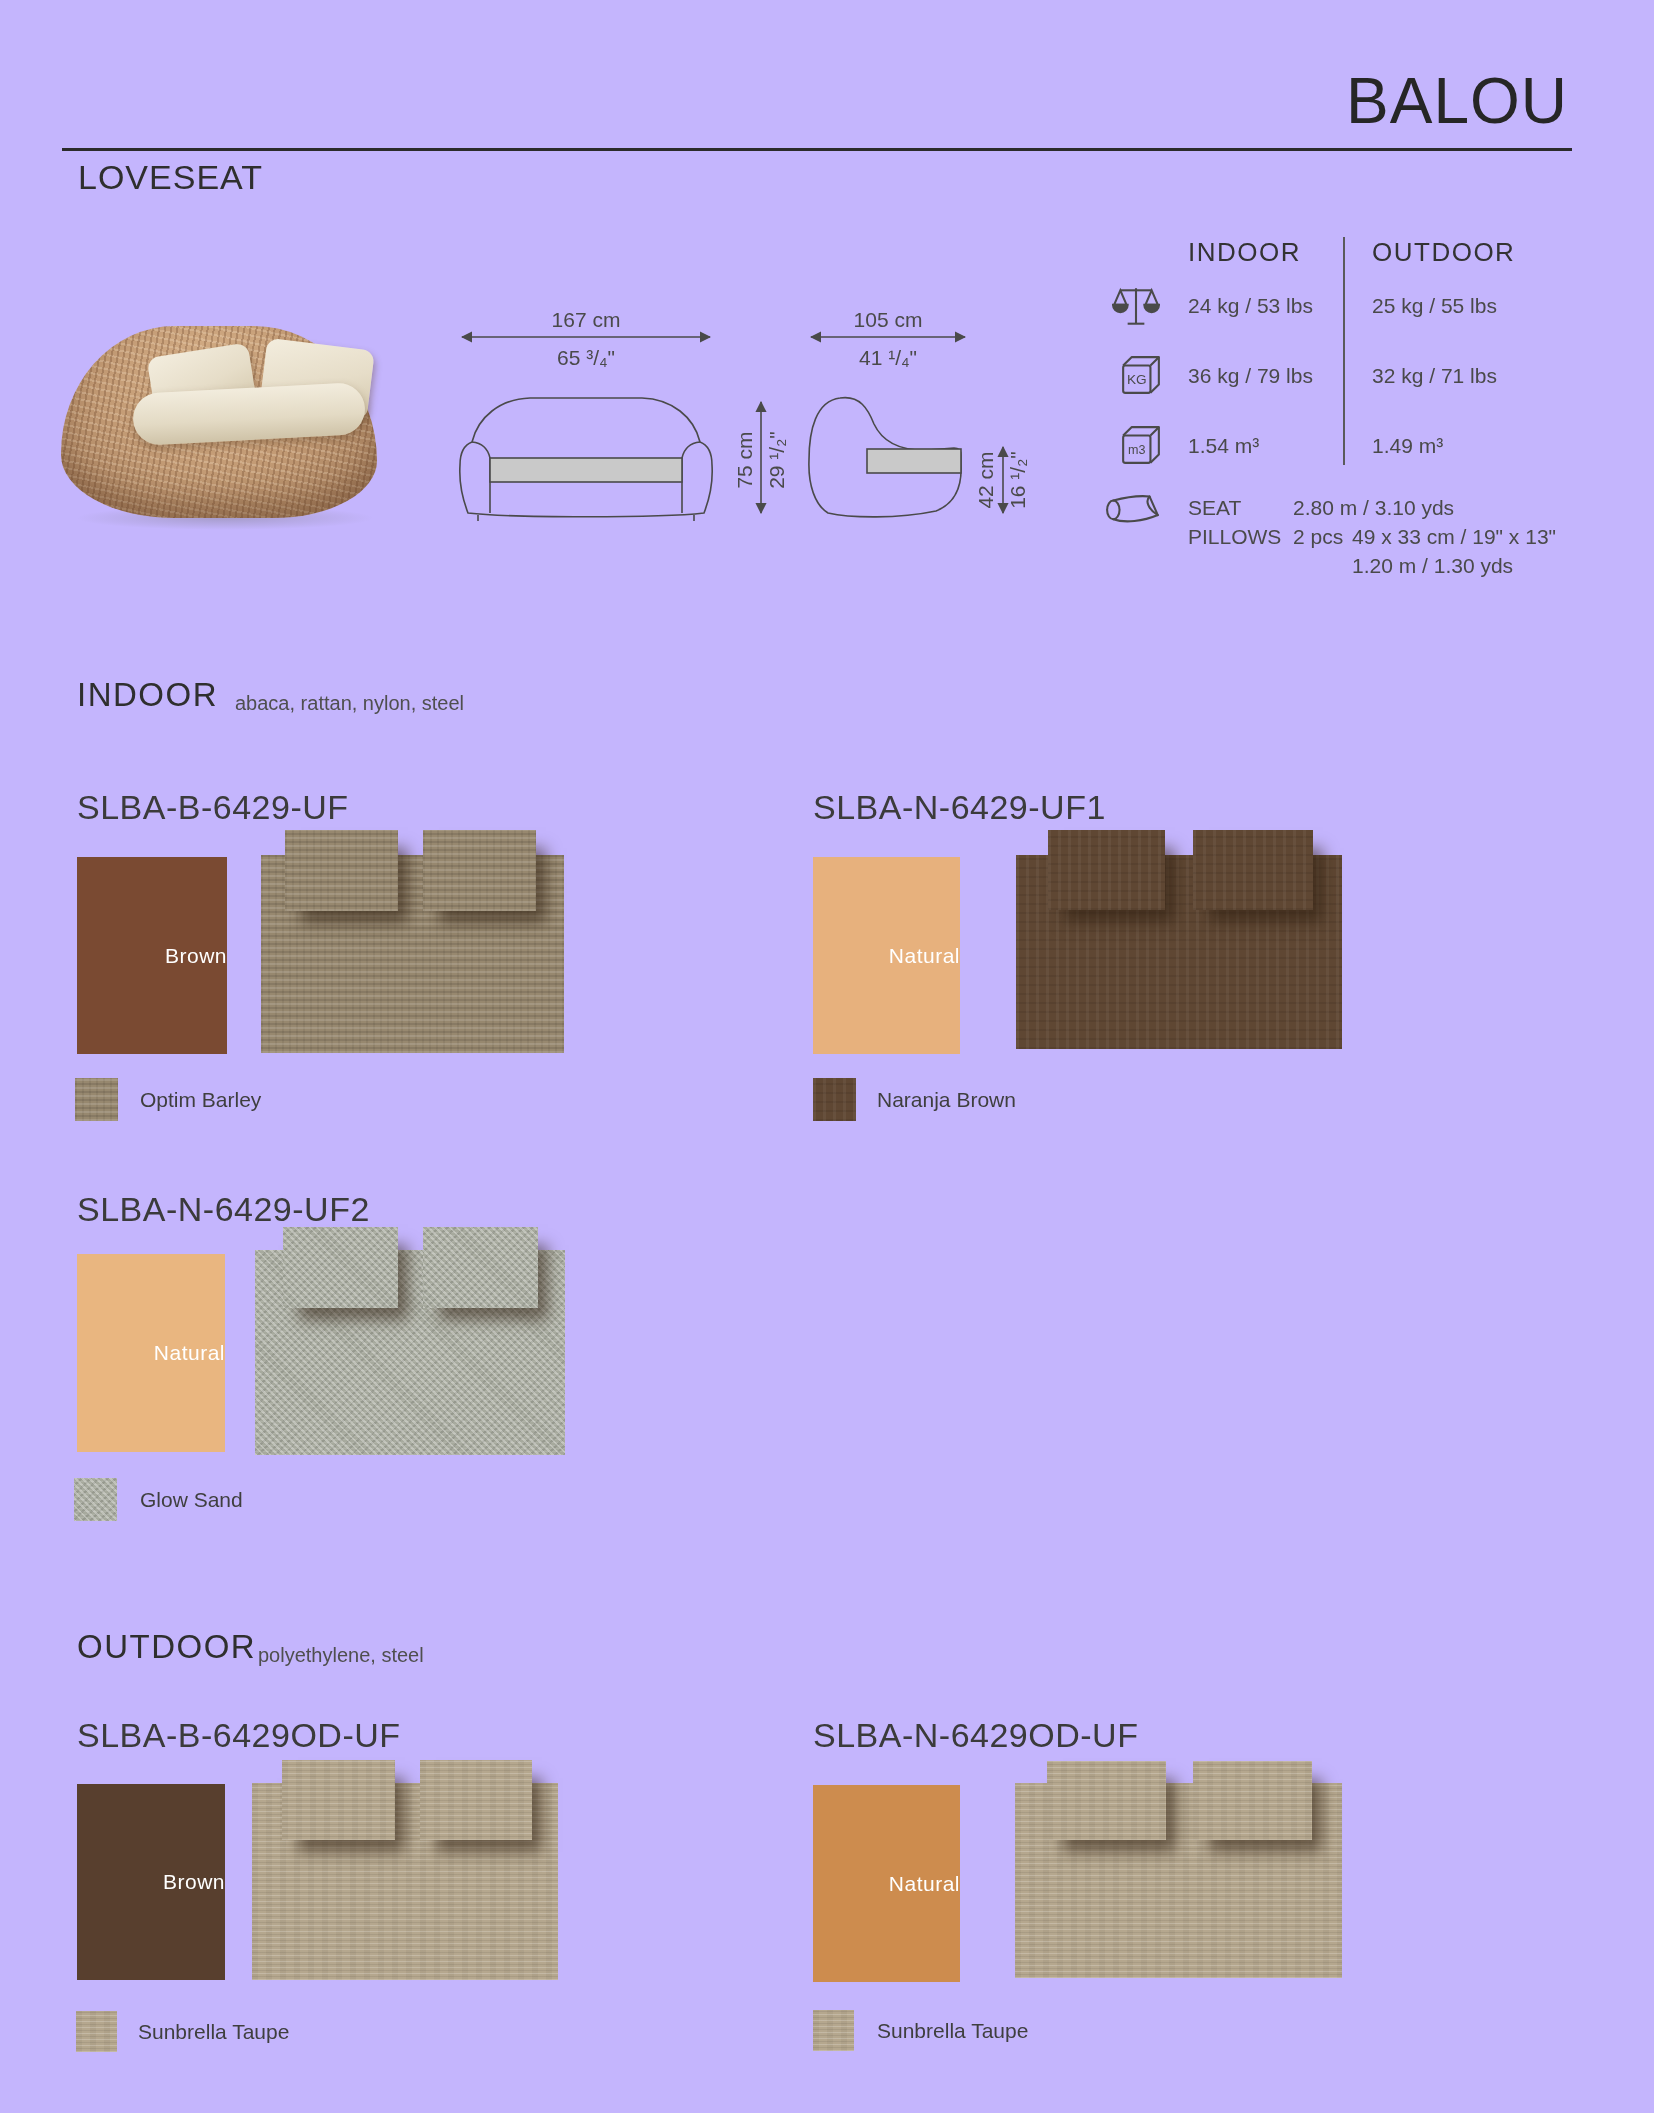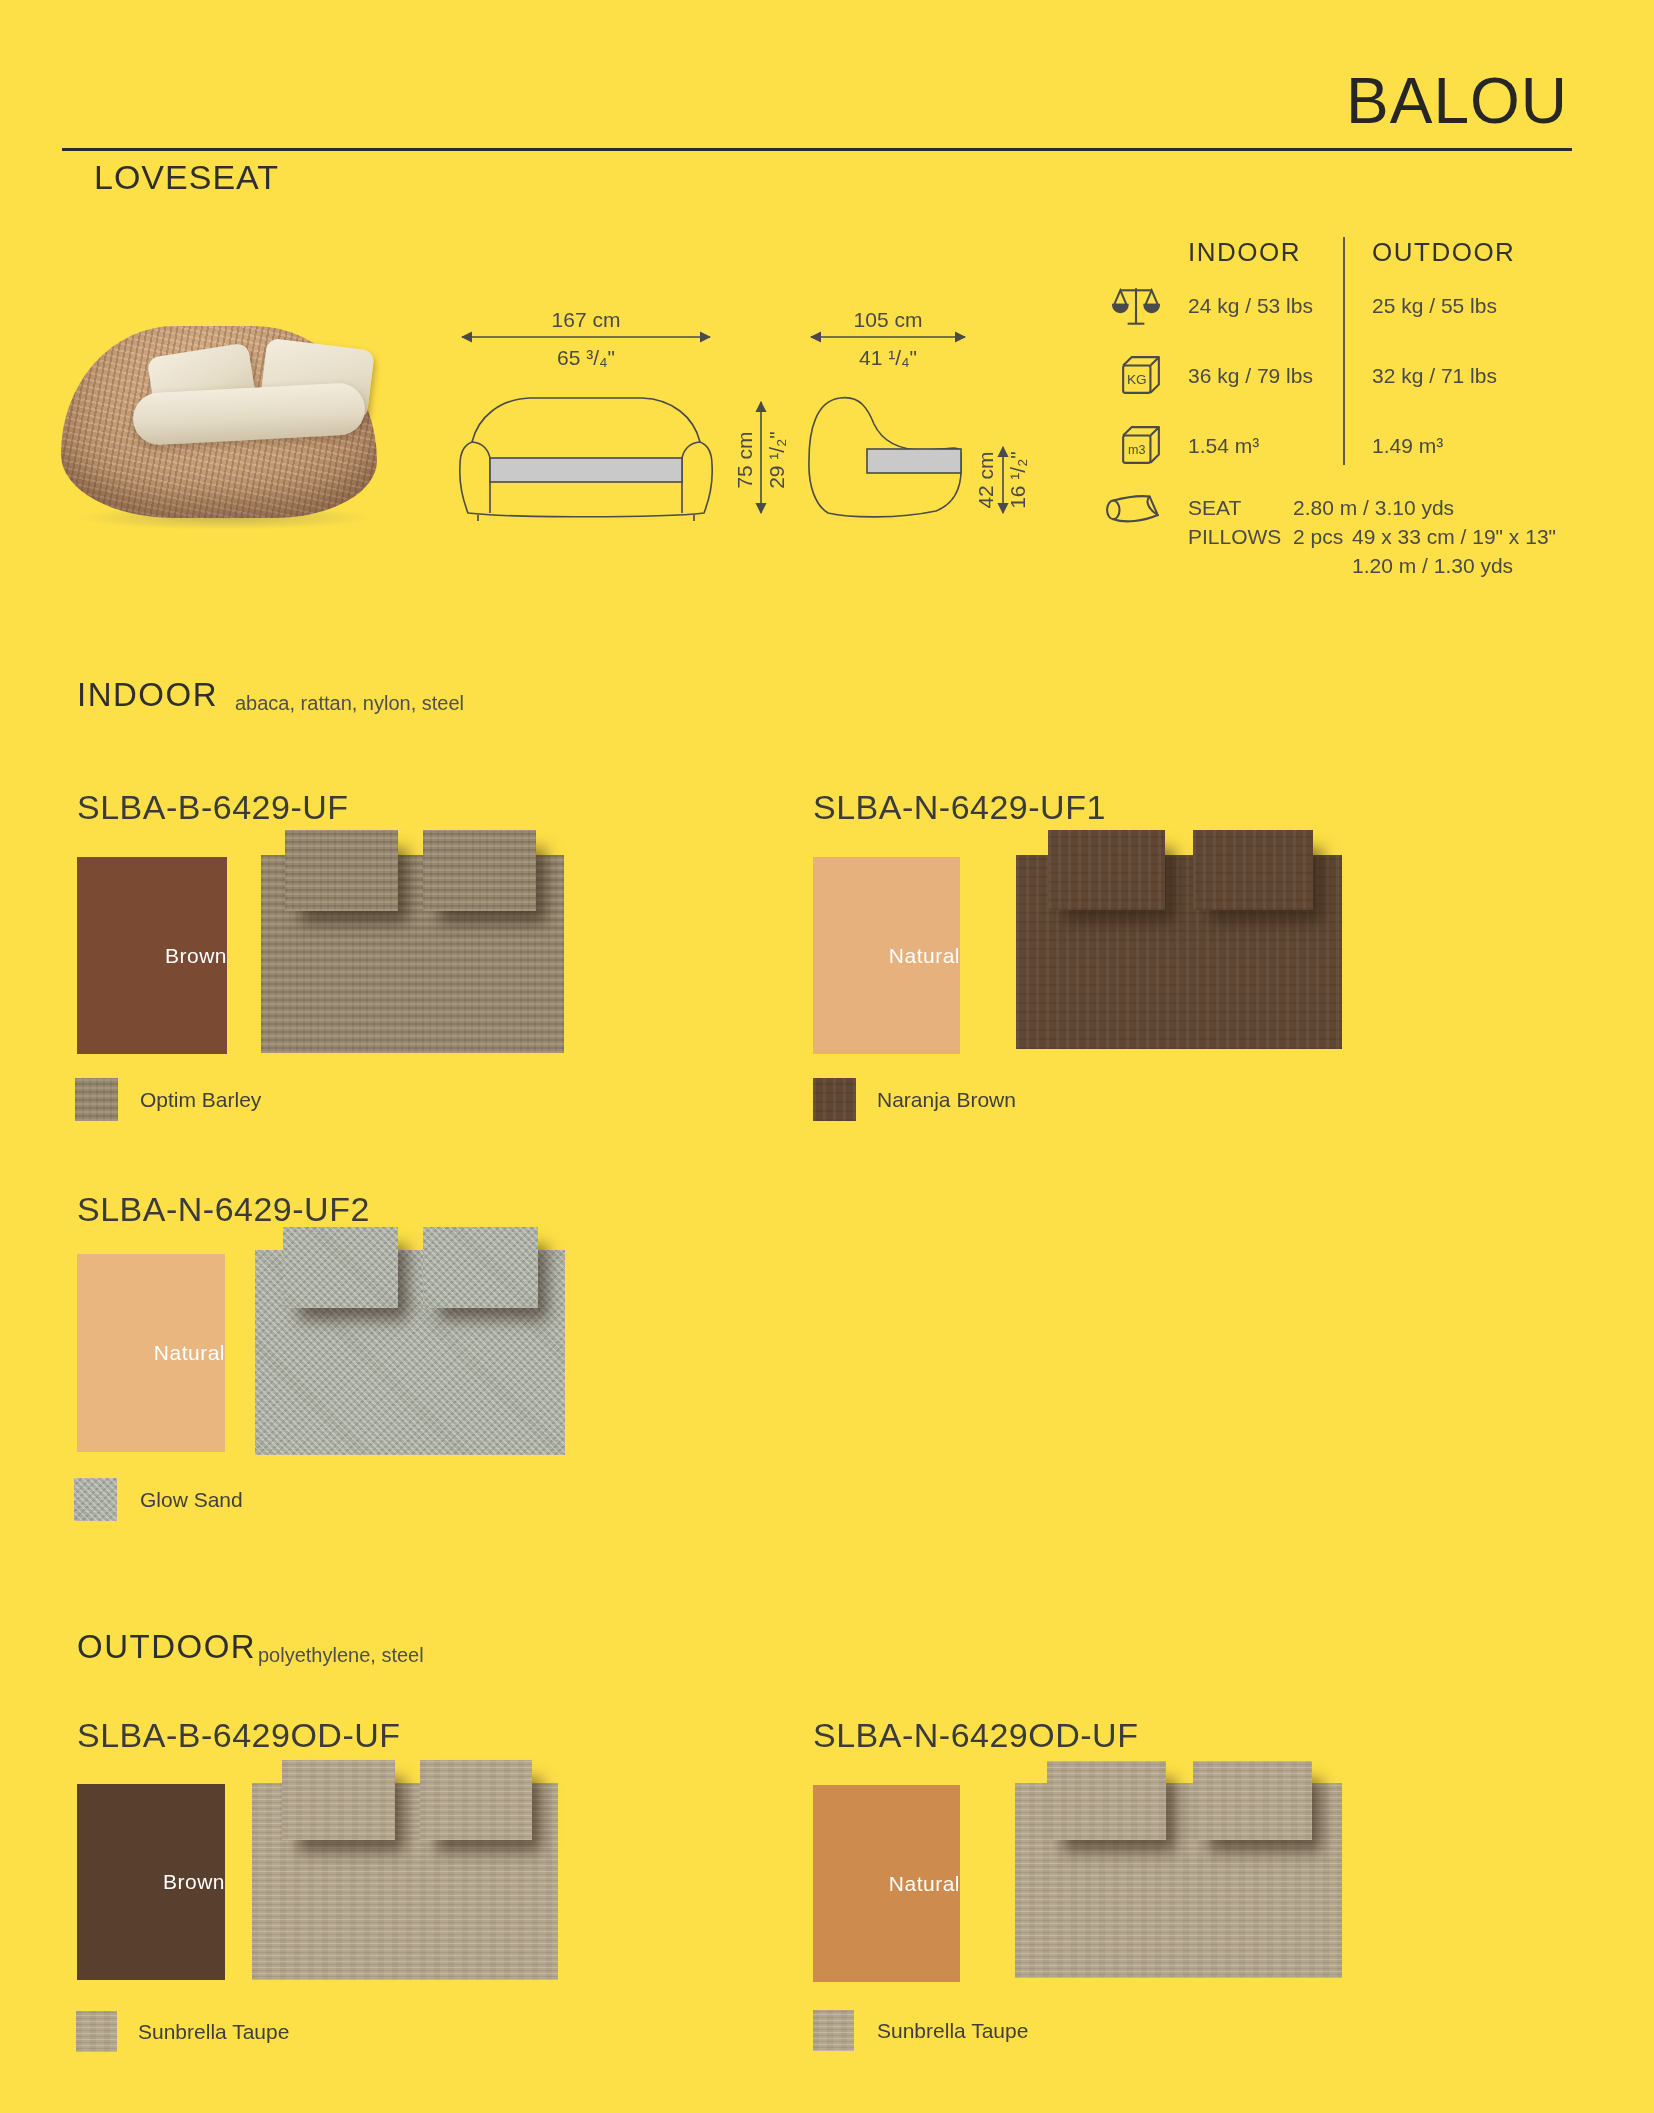--- a/index.html
+++ b/index.html
@@ -1,23 +1,23 @@
 <!DOCTYPE html>
 <html><head>
 <meta charset="utf-8">
 <style>
   html,body{margin:0;padding:0;background:#fff;}
   body{font-family:"Liberation Sans","DejaVu Sans",sans-serif;color:#3c3c3c;}
-  .page{position:relative;width:1654px;height:2113px;background:#fde047;overflow:hidden;}
+  .page{position:relative;width:1654px;height:2113px;background:#c4b5fd;overflow:hidden;}
   .abs{position:absolute;}
 
   
   .brand{position:absolute;right:86px;top:64px;font-size:64px;letter-spacing:1px;color:#262626;font-weight:500;}
   .rule{position:absolute;left:62px;top:148px;width:1510px;height:3px;background:#2b2b2b;}
-  .subtitle{position:absolute;left:94px;top:158px;font-size:34px;letter-spacing:1px;color:#2f2f2f;}
+  .subtitle{position:absolute;left:78px;top:158px;font-size:34px;letter-spacing:1px;color:#2f2f2f;}
 
   
   .photo{position:absolute;left:55px;top:238px;width:330px;height:292px;}
   .sofa-floor{position:absolute;left:20px;bottom:0;width:300px;height:24px;border-radius:50%;
     background:radial-gradient(ellipse,rgba(110,110,110,.35),rgba(110,110,110,0) 70%);}
   .sofa-body{position:absolute;left:6px;top:88px;width:316px;height:192px;
     border-radius:46% 50% 42% 46% / 85% 90% 38% 42%;
     background:
       repeating-linear-gradient(100deg,rgba(101,62,36,.28) 0 2px,transparent 2px 6px),
       repeating-linear-gradient(12deg,rgba(255,238,214,.22) 0 2px,transparent 2px 7px),

